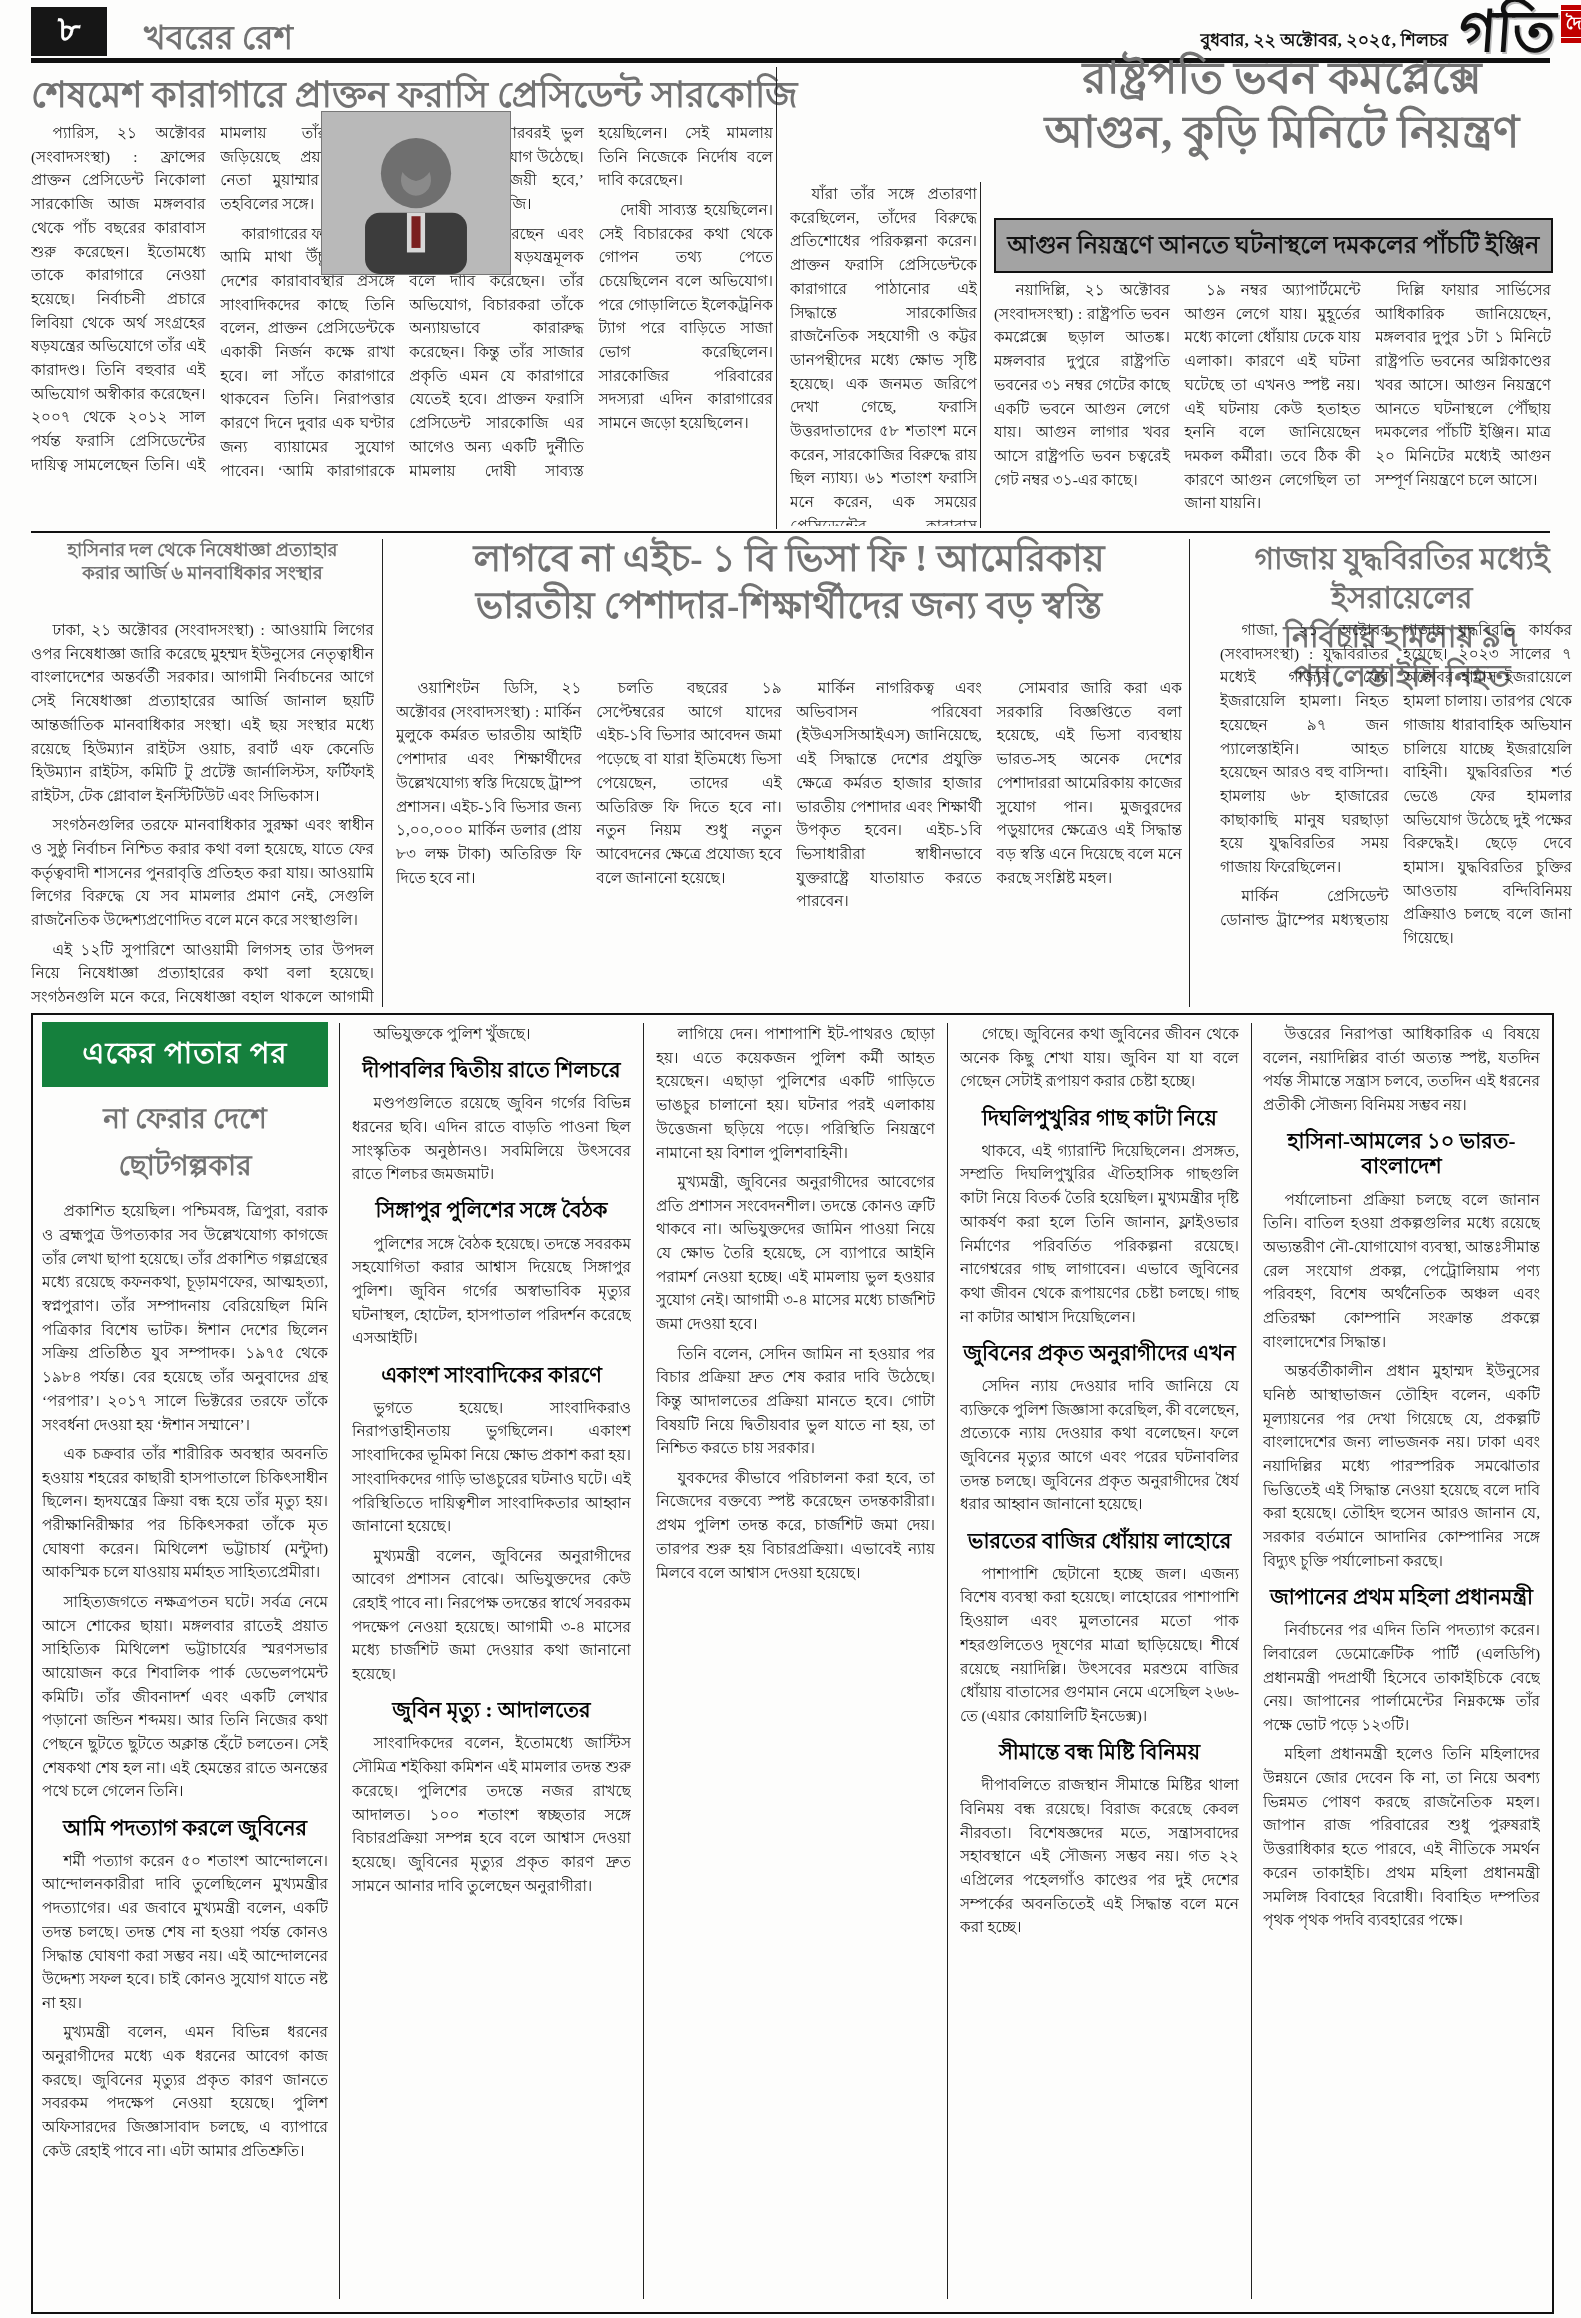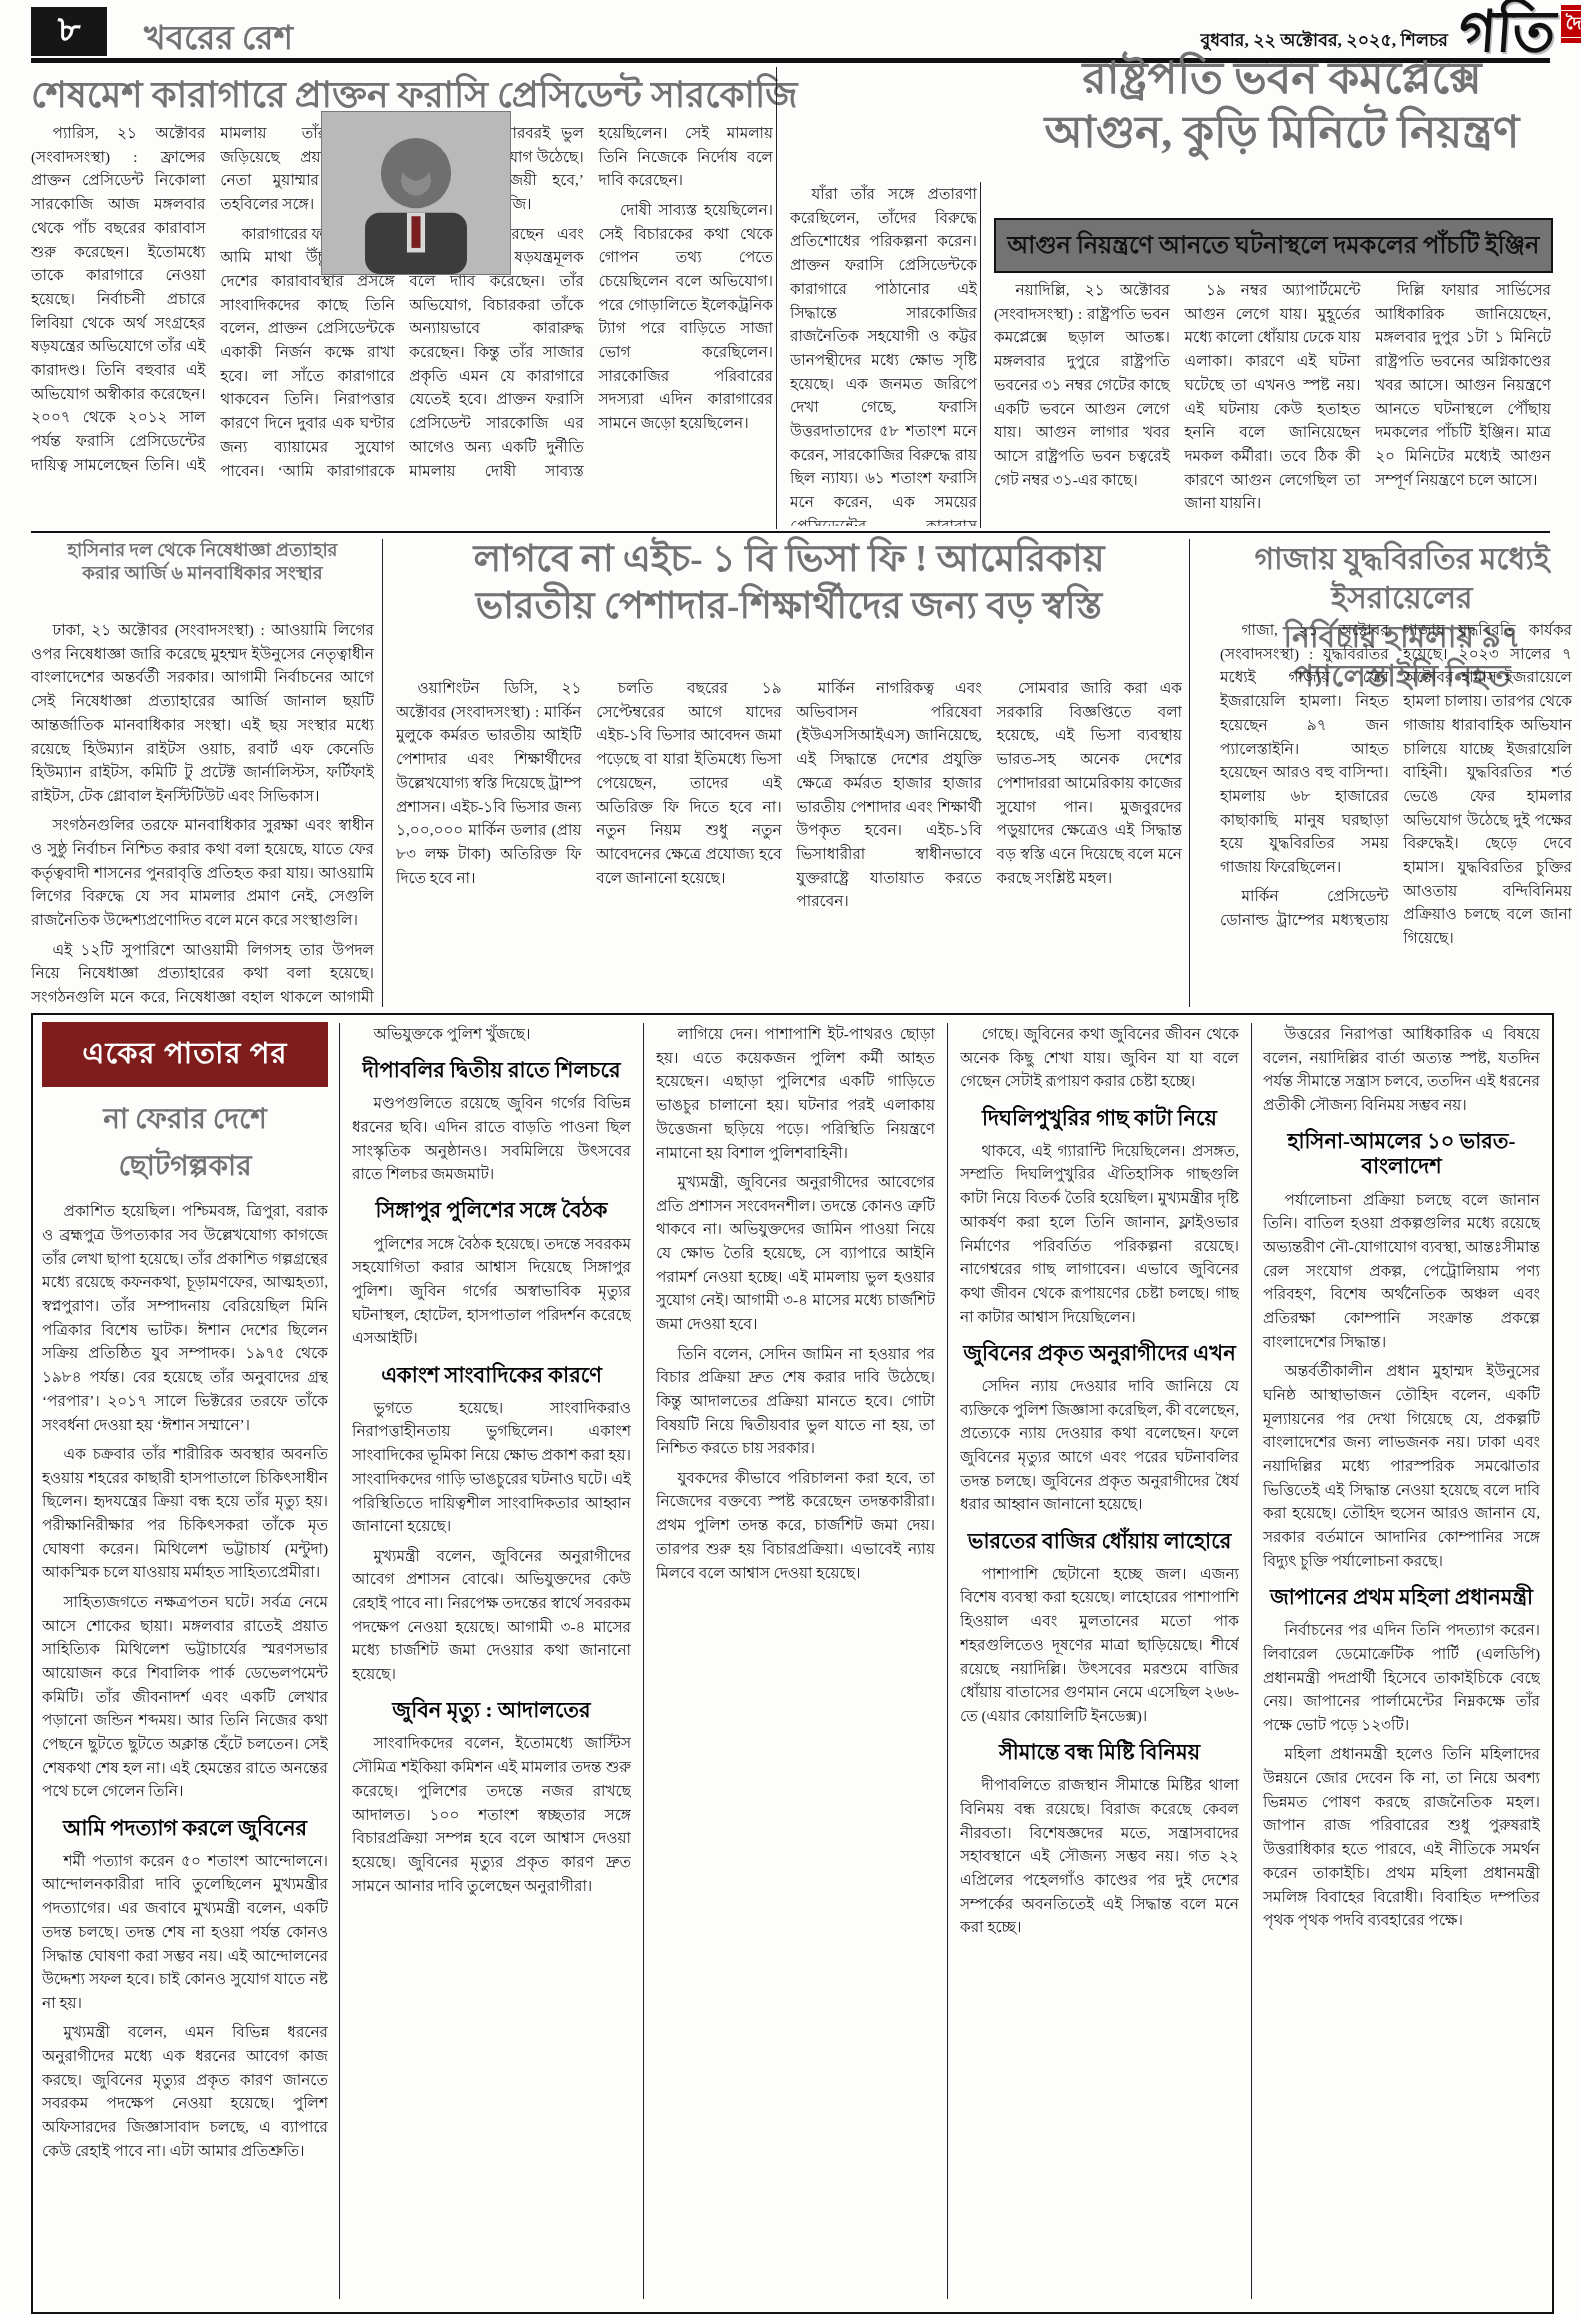--- a/index.html
+++ b/index.html
@@ -10,22 +10,22 @@
   .center{text-align:center;}
   .body-txt{font-size:15.3px;line-height:1.55;text-align:justify;color:#1a1a1a;}
   .body-txt p{margin:0 0 5.7px 0;text-indent:21.5px;}
   .dateline{font-weight:bold;}
   .vrule{background:#222;width:1.1px;}
   .hrule{background:#111;}
   .subhead{font-weight:bold;font-size:21px;text-align:center;margin:12.4px 0 8px 0;line-height:1.2;color:#050505;}
   .cols4{column-count:4;column-gap:14.7px;}
   .cols3{column-count:3;column-gap:14.7px;}
   .cols2{column-count:2;column-gap:14.7px;}
-  .boxhead{border:2.3px double #111;padding:5.7px 3.4px;font-weight:bold;font-size:24px;text-align:center;background:#737373;}
-  .banner{background:#7f1d1d;color:#fff;font-weight:bold;font-size:29px;text-align:center;
+  .boxhead{border:2.3px double #111;padding:5.7px 3.4px;font-weight:bold;font-size:24px;text-align:center;background:#a3a3a3;}
+  .banner{background:#15803d;color:#fff;font-weight:bold;font-size:29px;text-align:center;
           padding:8px 0;letter-spacing:1.1px;}
   .photo{background:linear-gradient(135deg,#cfcfcf 0%,#a8a8a8 45%,#8c8c8c 100%);
          border:0.6px solid #777;display:flex;align-items:flex-end;justify-content:center;overflow:hidden;}
   .clip{overflow:hidden;}
   .logo-main{font-weight:bold;font-size:57px;line-height:1;transform:skewX(-4deg);text-shadow:1.7px 1.7px 0 #bbb;}
   .logo-box{background:#c00000;color:#fff;font-weight:bold;font-size:17px;text-align:center;
             padding:3.4px 4.5px;line-height:1.1;}
   .logo-tag{background:#c00000;height:4.5px;margin:1.7px 0;}
   .pagenum-box{background:#161616;color:#fff;display:flex;align-items:center;justify-content:center;
                font-size:35px;font-weight:bold;}

